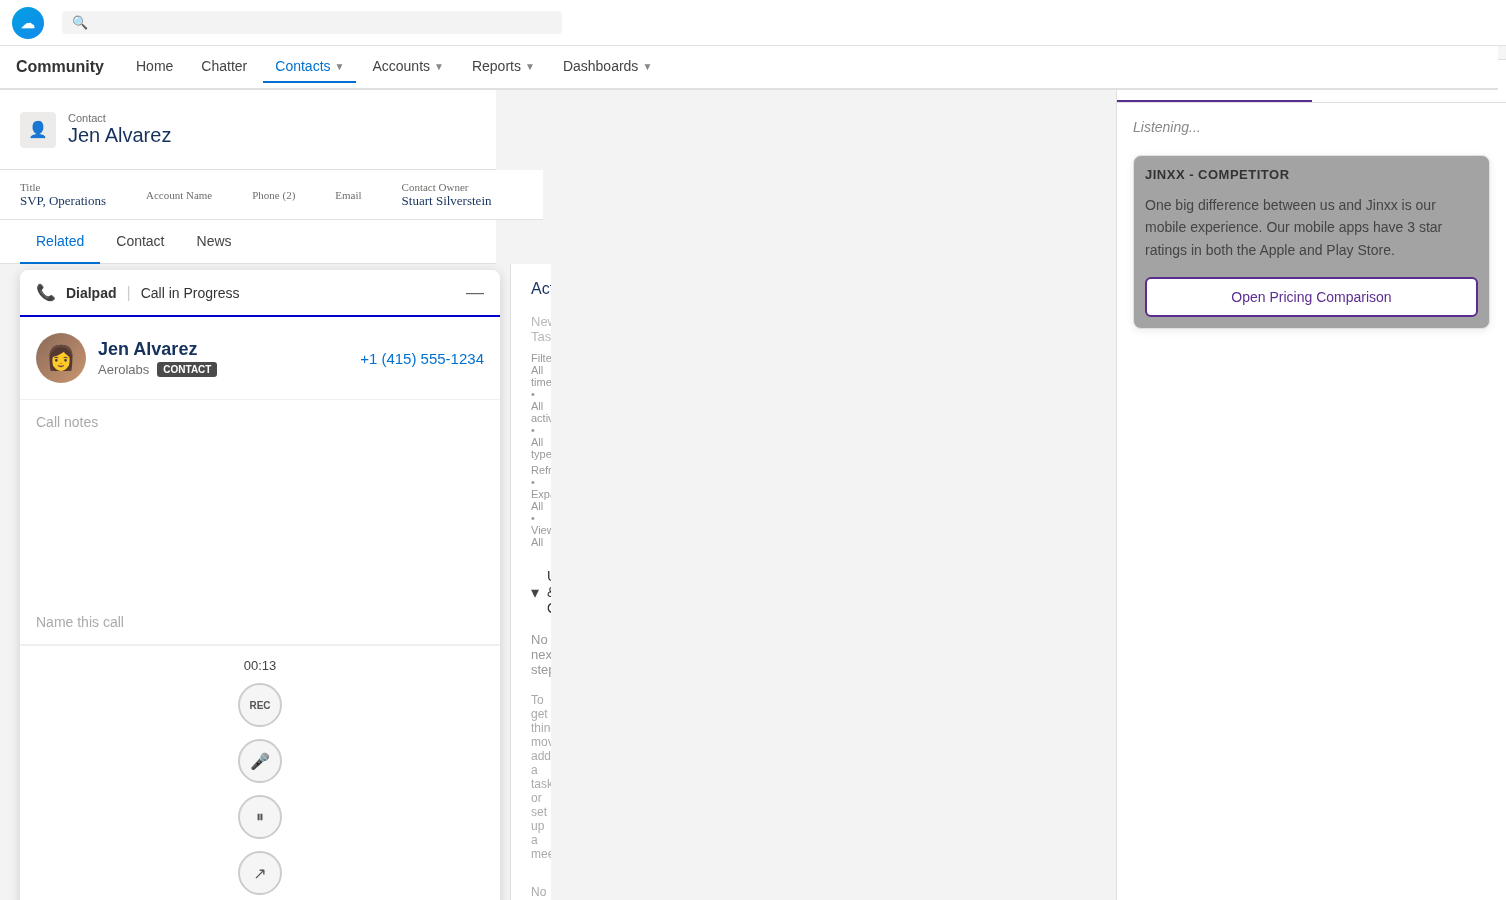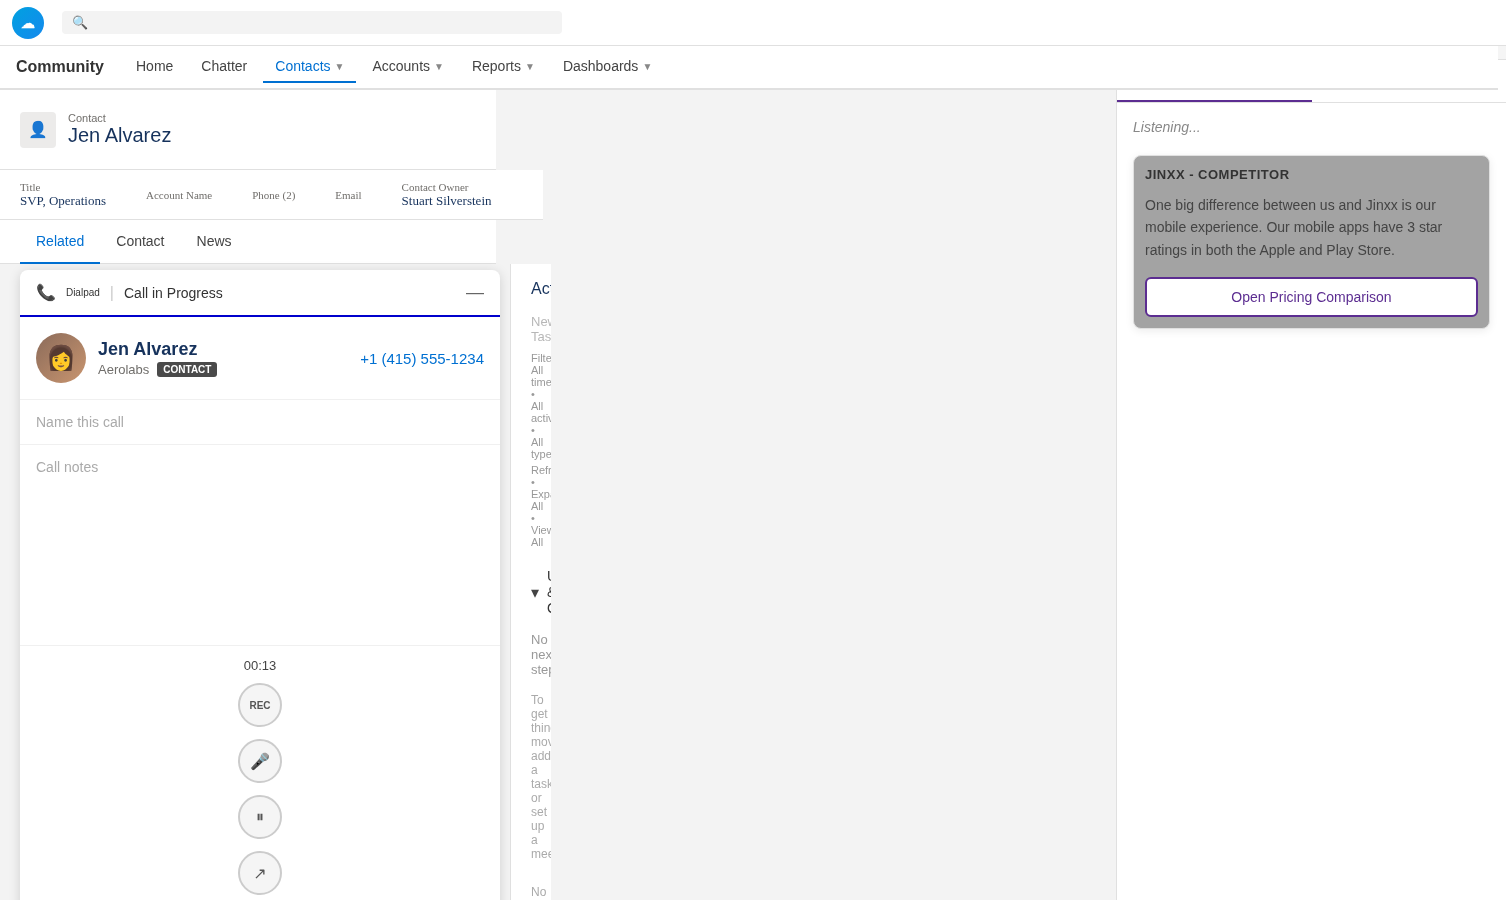--- a/index.html
+++ b/index.html
@@ -97,21 +97,21 @@
       background: white; border-radius: 8px; box-shadow: 0 2px 12px rgba(0,0,0,0.15);
       z-index: 20;
     }
     #dialpad-header {
       display: flex; align-items: center; padding: 12px 16px;
       border-bottom: 2px solid #0000cc;
       justify-content: space-between;
     }
     #dialpad-header .header-left { display: flex; align-items: center; gap: 10px; }
     #dialpad-header .phone-icon { color: #333; font-size: 16px; }
-    #dialpad-header .dialpad-label { font-size: 10px; color: #333; font-weight: 400; }
+    #dialpad-header .dialpad-label { font-size: 14px; color: #333; font-weight: 700; }
     #dialpad-header .separator { color: #ccc; }
     #dialpad-header .call-status { font-size: 14px; color: #333; }
     #dialpad-header .minimize-btn { color: #666; cursor: pointer; font-size: 18px; }
 
     #dialpad-contact {
       display: flex; align-items: center; padding: 16px; gap: 12px;
       border-bottom: 1px solid #f0f0f0;
     }
     #dialpad-contact .avatar {
       width: 50px; height: 50px; border-radius: 50%; overflow: hidden;
@@ -312,23 +312,23 @@
       <div class="contact-name">Jen Alvarez</div>
       <div class="company-row">
         <span class="company">Aerolabs</span>
         <span class="contact-badge">CONTACT</span>
       </div>
     </div>
     <span class="phone-num">+1 (415) 555-1234</span>
   </div>
 
 
+  <div id="call-notes">Call notes</div>
+
   <div id="call-name">Name this call</div>
-
-  <div id="call-notes">Call notes</div>
 
   <div id="dialpad-footer">
     <span class="timer">00:13</span>
     <div class="controls">
       <button class="ctrl-btn" style="font-size:10px;font-weight:bold;">REC</button>
       <button class="ctrl-btn">🎤</button>
       <button class="ctrl-btn">⏸</button>
       <button class="ctrl-btn">↗</button>
       <button class="ctrl-btn">⌨</button>
       <button class="ctrl-btn red" style="transform:rotate(135deg);">📞</button>

